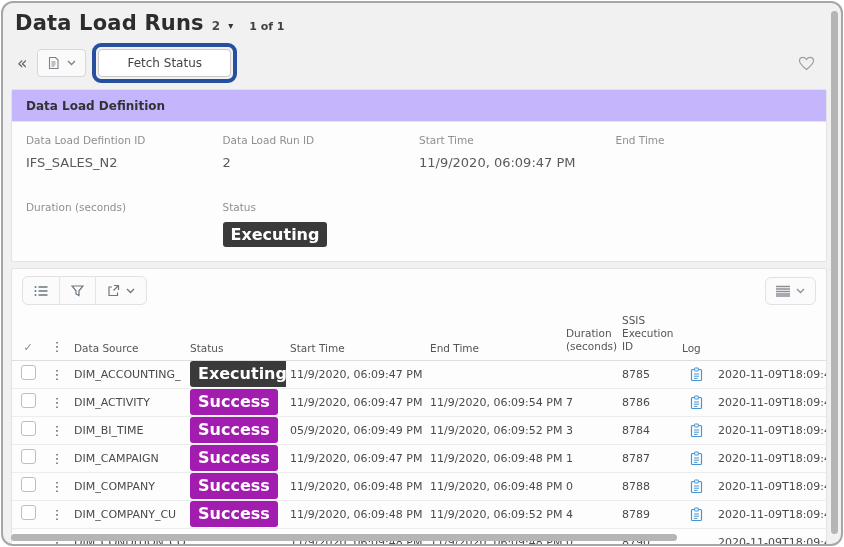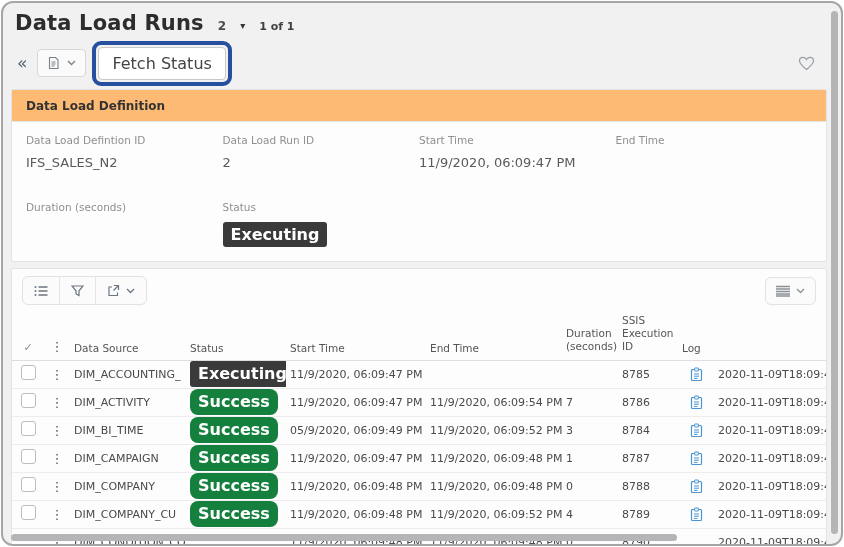--- a/index.html
+++ b/index.html
@@ -1,41 +1,41 @@
 <!DOCTYPE html>
 <html><head>
 <meta charset="utf-8">
 <style>
   html,body{margin:0;padding:0;background:#ffffff;}
   body{width:844px;height:547px;position:relative;font-family:"DejaVu Sans","Liberation Sans",sans-serif;}
   .frame{position:absolute;left:1px;top:1px;width:838px;height:541px;border:2px solid #a6a6a6;border-radius:12px;background:#f1f1f2;overflow:hidden;}
   
   .page-head{padding:8px 12px 0 12px;}
-  .title-row{display:flex;align-items:baseline;gap:14px;}
+  .title-row{display:flex;align-items:baseline;gap:8px;}
   .page-title{font-size:21px;font-weight:bold;color:#2d2d2d;letter-spacing:.2px;}
   .rec-count{font-size:12px;font-weight:bold;color:#4a4a4a;}
   .caret{font-size:10px;color:#333;position:relative;top:-1px;}
-  .pager{font-size:11px;font-weight:bold;color:#3f3f3f;}
+  .pager{font-size:11px;font-weight:bold;color:#3f3f3f;margin-left:8px;}
   .toolbar-row{display:flex;align-items:center;margin-top:8px;height:40px;}
   .collapse{font-size:17px;color:#5b6770;padding:0 6px 0 2px;cursor:pointer;}
   .icon-btn{display:inline-flex;align-items:center;gap:7px;border:1px solid #d7d7d9;border-radius:4px;background:#fafafa;padding:6px 9px;margin-left:4px;}
   .annotation{display:inline-block;border:4px solid #26509f;border-radius:9px;padding:2px;margin-left:6px;}
-  .fetch-btn{background:#fff;border:1px solid #c9c9c9;border-radius:4px;padding:6px 13px;font-size:16px;color:#444;font-family:inherit;}
+  .fetch-btn{background:#fff;border:1px solid #c9c9c9;border-radius:4px;padding:6px 28px;font-size:12px;color:#444;font-family:inherit;}
   .spacer{flex:1;}
   .heart{margin-right:14px;display:flex;}
   
   .card{background:#fdfdfd;border:1px solid #e3e3e5;border-radius:2px;margin:6px 14px 0 8px;overflow:hidden;}
-  .card-head{font-size:12px;font-weight:bold;color:#333;padding:9px 14px 8px 14px;border-bottom:1px solid #e6e6e8;background:#fdba74;}
+  .card-head{font-size:12px;font-weight:bold;color:#333;padding:9px 14px 8px 14px;border-bottom:1px solid #e6e6e8;background:#c4b5fd;}
   
   .fields-grid{display:grid;grid-template-columns:repeat(4,1fr);row-gap:28px;padding:12px 14px 14px 14px;}
   .f-label{font-size:10.5px;color:#8f8f8f;margin-bottom:9px;}
   .f-value{font-size:13px;color:#5a5a5a;min-height:18px;white-space:nowrap;}
   .badge{display:inline-block;padding:3px 8px;border-radius:3px;font-size:16px;font-weight:bold;color:#fff;line-height:1.2;}
   .badge.executing{background:#3a3a3a;}
-  .badge.success{background:#15803d;border-radius:8px;}
+  .badge.success{background:#a21caf;}
   
   .items-toolbar{display:flex;align-items:center;padding:7px 10px 6px 10px;}
   .seg-group{display:inline-flex;border:1px solid #e2e2e4;border-radius:6px;background:#fbfbfb;overflow:hidden;}
   .seg{display:inline-flex;align-items:center;gap:6px;padding:7px 11px;border-right:1px solid #e6e6e8;cursor:pointer;}
   .seg:last-child{border-right:none;}
   .right-btn{display:inline-flex;align-items:center;gap:6px;border:1px solid #e2e2e4;border-radius:6px;background:#fbfbfb;padding:7px 10px;cursor:pointer;}
   
   table{width:100%;border-collapse:collapse;table-layout:fixed;font-size:11px;color:#4a4a4a;}
   thead th{font-weight:normal;color:#555;font-size:10.5px;text-align:left;vertical-align:bottom;padding:3px 4px 6px 4px;border-bottom:1px solid #dedee0;white-space:nowrap;}
   thead th.wrap{white-space:normal;text-align:left;line-height:1.25;}

